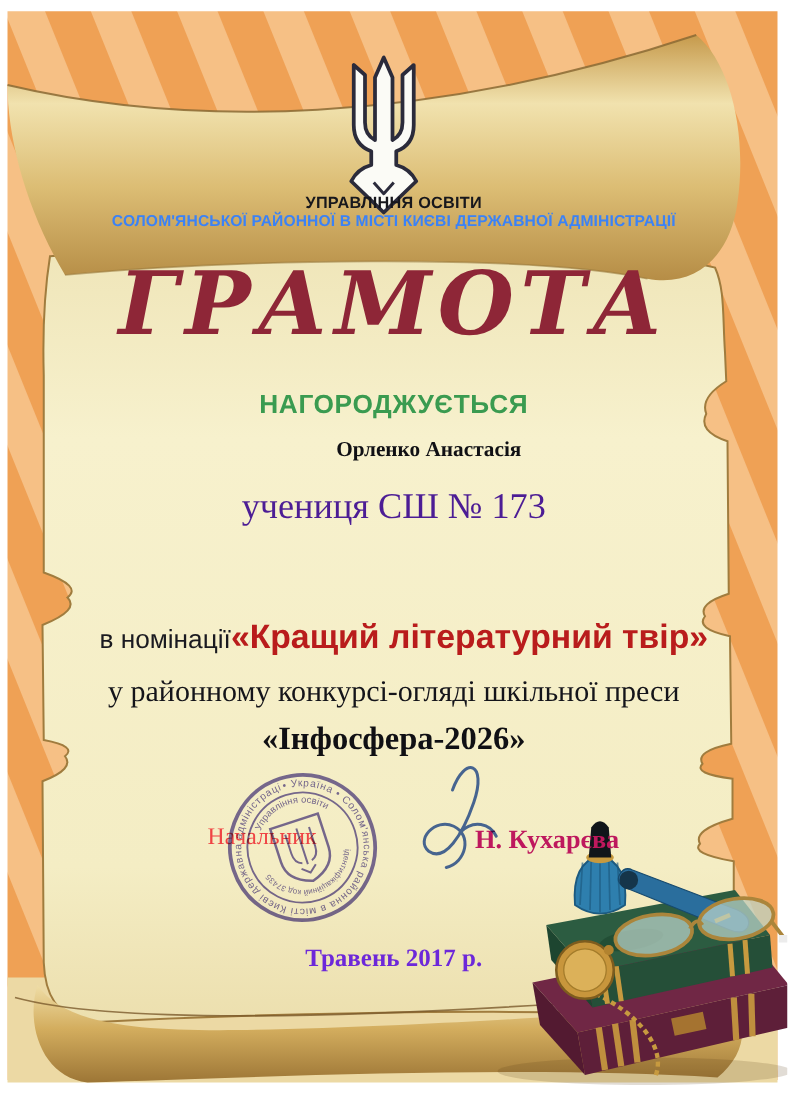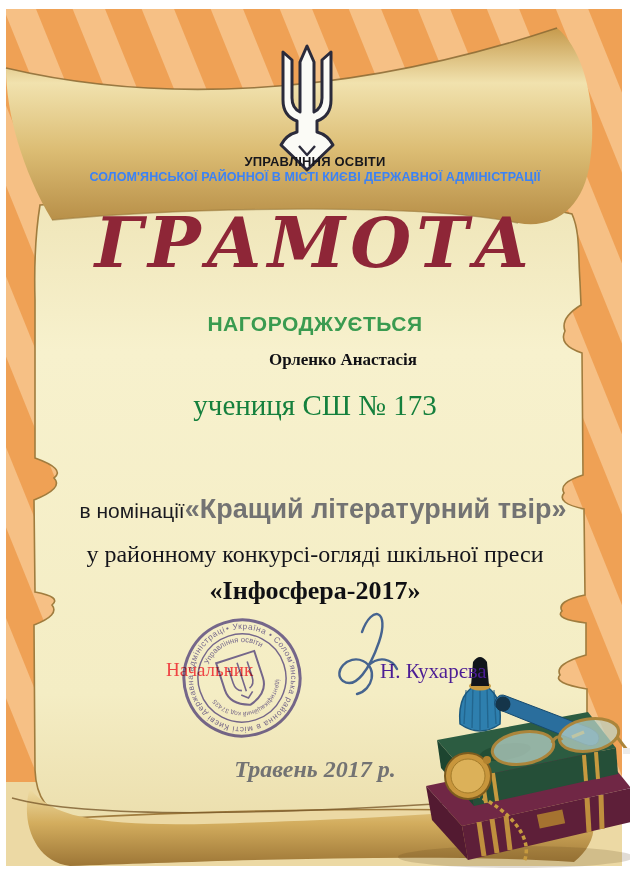--- a/index.html
+++ b/index.html
@@ -6,30 +6,30 @@
   body{width:630px;height:875px;overflow:hidden;font-family:"Liberation Serif",serif;}
   .cert{position:relative;width:630px;height:875px;background:#fff;}
   svg{position:absolute;left:0;top:0;}
   .layer-stamp{mix-blend-mode:multiply;pointer-events:none;}
   .txt{position:absolute;left:0;width:630px;text-align:center;color:#1c1c1c;white-space:pre;line-height:1.05;}
   .issuer1{top:155px;font-family:"Liberation Sans",sans-serif;font-weight:700;font-size:13px;letter-spacing:.2px;color:#17171c;}
   .issuer2{top:171px;font-family:"Liberation Sans",sans-serif;font-weight:700;font-size:12.5px;letter-spacing:.1px;color:#3b82f6;}
   .title{top:206px;font-family:"DejaVu Serif",serif;font-style:italic;font-weight:700;font-size:70px;letter-spacing:5px;color:#8e2637;}
   .award{top:313px;font-family:"Liberation Sans",sans-serif;font-weight:700;font-size:21px;letter-spacing:.5px;color:#3a9b50;}
   .recipient{top:351px;font-weight:700;font-size:17px;color:#101014;padding-left:28px;}
-  .role{top:390px;font-size:29px;color:#15803d;}
+  .role{top:390px;font-size:29px;color:#4c1d95;}
   .reason{top:436px;font-family:"Liberation Sans",sans-serif;font-size:26px;color:#14141a;}
   .nomination{top:478px;}
   .nom-prefix{font-family:"Liberation Sans",sans-serif;font-size:21px;color:#1a1a20;}
-  .nom-title{font-family:"Liberation Sans",sans-serif;font-weight:700;font-size:27px;color:#737373;}
+  .nom-title{font-family:"Liberation Sans",sans-serif;font-weight:700;font-size:27px;color:#b91c1c;}
   .contest{top:542px;font-size:24px;color:#14141a;}
   .contest-name{top:577px;font-weight:700;font-size:26px;color:#101014;}
   .signer-title{position:absolute;left:166px;top:659px;font-size:19px;color:#ef4444;white-space:pre;}
-  .signer-name{position:absolute;left:380px;top:659px;font-size:21px;font-weight:400;color:#4c1d95;white-space:pre;}
-  .date{top:757px;font-style:italic;font-weight:700;font-size:24px;color:#737373;}
+  .signer-name{position:absolute;left:380px;top:659px;font-size:21px;font-weight:700;color:#be185d;white-space:pre;}
+  .date{top:757px;font-weight:700;font-size:20px;color:#6d28d9;}
 </style>
 </head>
 <body>
 
 <div class="cert">
 
   <svg width="630" height="875" viewBox="0 0 630 875">
     <defs>
       <pattern id="rays" width="64" height="64" patternUnits="userSpaceOnUse" patternTransform="rotate(-22)">
         <rect width="64" height="64" fill="#ee9d4e"></rect>
@@ -154,21 +154,21 @@
   <div class="txt issuer1">УПРАВЛІННЯ ОСВІТИ</div>
   <div class="txt issuer2">СОЛОМ'ЯНСЬКОЇ РАЙОННОЇ В МІСТІ КИЄВІ ДЕРЖАВНОЇ АДМІНІСТРАЦІЇ</div>
   <div class="txt title">ГРАМОТА</div>
   <div class="txt award">НАГОРОДЖУЄТЬСЯ</div>
   <div class="txt recipient">Орленко Анастасія</div>
   <div class="txt role">учениця СШ № 173</div>
   <div class="txt nomination">
     <span class="nom-prefix">в номінації</span><span class="nom-title">«Кращий літературний твір»</span>
   </div>
   <div class="txt contest">у районному конкурсі-огляді шкільної преси</div>
-  <div class="txt contest-name">«Інфосфера-2017»</div>
+  <div class="txt contest-name">«Інфосфера-2026»</div>
   <div class="signer-title">Начальник</div>
   <div class="signer-name">Н. Кухарєва</div>
   <div class="txt date">Травень 2017 р.</div>
 
   <svg class="layer-stamp" width="630" height="875" viewBox="0 0 630 875">
     <defs>
       <path id="stampRing" d="M242,629 a49,49 0 1,1 -0.1,0"></path>
       <path id="stampInnerTop" d="M206,678 a36,36 0 0,1 72,0"></path>
       <path id="stampInnerBottom" d="M276,678 a34,34 0 0,1 -68,0"></path>
     </defs>

